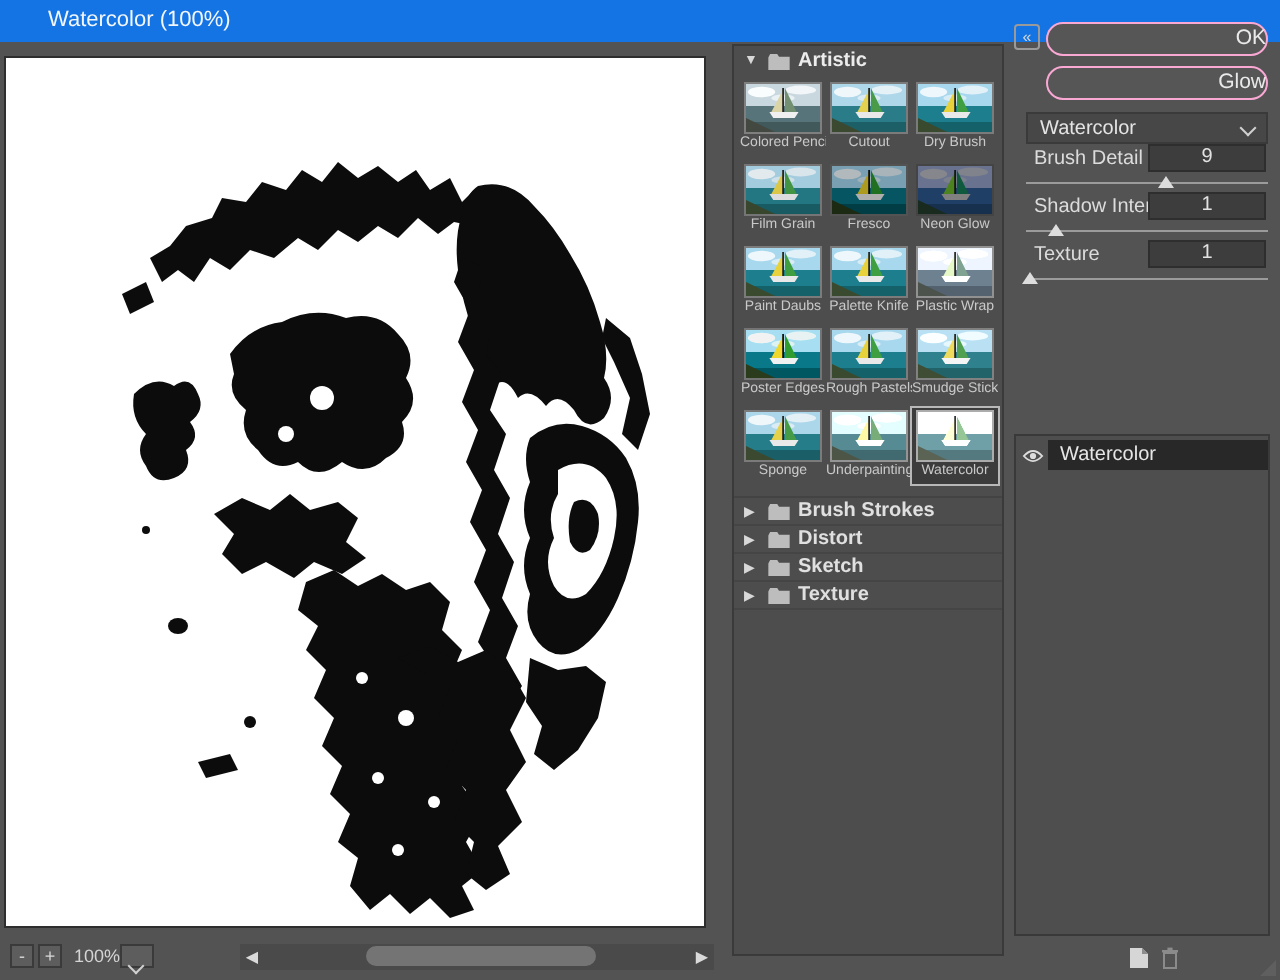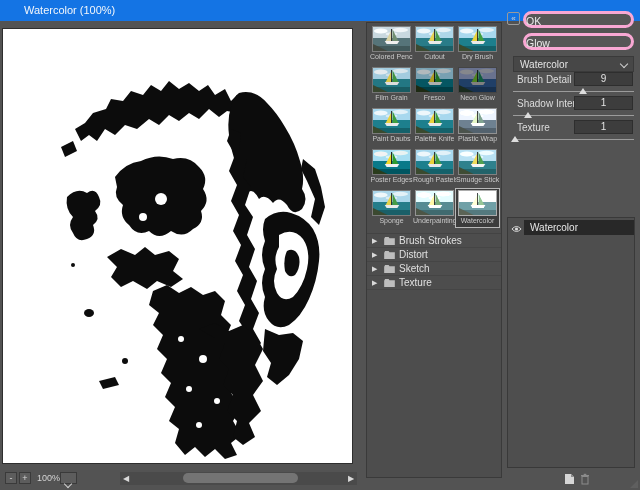--- a/index.html
+++ b/index.html
@@ -25,21 +25,21 @@
   
   #hscroll{left:120px;top:472px;width:237px;height:13px;background:#4a4a4a;}
   .sarrow{color:#dadada;font-size:8px;line-height:13px;width:12px;text-align:center;}
   #hthumb{left:63px;top:1px;width:115px;height:10px;background:#747474;border-radius:5px;}
   
   #fpanel{left:366px;top:22px;width:136px;height:456px;background:#4d4d4d;
           border:1px solid #3a3a3a;box-sizing:border-box;}
   .cat-head{display:flex;align-items:center;gap:4px;height:15px;padding-left:5px;}
   .tri{color:#d8d8d8;font-size:7px;width:8px;}
   .cat-name{color:#ececec;font-size:10px;font-weight:bold;}
-  .cat-row .cat-name{font-weight:normal;color:#e0e0e0;}
+  .cat-row .cat-name{font-weight:bold;color:#e0e0e0;}
   #fgrid{display:grid;grid-template-columns:repeat(3,1fr);padding:2px 2px 0 3px;row-gap:3px;}
   .fcell{width:43px;text-align:center;padding:1px 0 2px 0;}
   .fcell .th{width:37px;height:24px;margin:0 auto;display:block;border:1px solid #7b7b7b;}
   .fcell .lbl{display:block;color:#c9c9c9;font-size:7px;margin-top:1px;line-height:8px;
               white-space:nowrap;overflow:hidden;}
   .fcell.selected{outline:1px solid #b8b8b8;background:#3c3c3c;}
   #fcats{margin-top:6px;border-top:1px solid #434343;}
   .cat-row{display:flex;align-items:center;gap:4px;height:13px;padding-left:5px;
            border-bottom:1px solid #454545;}
   .folder{width:11px;height:8px;}
@@ -48,23 +48,23 @@
   .t3{filter:saturate(.9) brightness(.95);} .t4{filter:brightness(.72) contrast(1.15);}
   .t5{filter:brightness(.55) hue-rotate(35deg) saturate(1.1);}
   .t8{filter:saturate(.25) brightness(1.18) hue-rotate(25deg);}
   .t9{filter:contrast(1.2) brightness(.95);} .t11{filter:saturate(.8) brightness(1.05);}
   .t12{filter:saturate(.9);} .t13{filter:saturate(.45) brightness(1.2);}
   .t14{filter:saturate(.35) brightness(1.4);}
   
   #collapse-btn{left:507px;top:12px;width:13px;height:13px;border:1px solid #9a9a9a;
                 box-sizing:border-box;border-radius:2px;color:#d8d8d8;font-size:8px;
                 line-height:11px;text-align:center;}
-  .pill{left:523px;width:111px;height:17px;border:3px solid #f9a8d4;border-radius:9px;
+  .pill{left:523px;width:111px;height:17px;border:1px solid #f9a8d4;border-radius:9px;
         background:#565656;color:#e9e9e9;font-size:10.5px;line-height:15px;
-        text-align:left;box-sizing:border-box;}
+        text-align:right;box-sizing:border-box;}
   #filter-select{left:513px;top:56px;width:121px;height:16px;background:#474747;
         border:1px solid #3a3a3a;box-sizing:border-box;display:flex;align-items:center;}
   #filter-select .val{color:#e4e4e4;font-size:10px;padding-left:6px;flex:1;}
   #filter-select .chev{margin-right:6px;}
   .slabel{color:#dcdcdc;font-size:10px;}
   .vbox{left:574px;width:59px;height:14px;background:#3d3d3d;border:1px solid #2e2e2e;
         box-sizing:border-box;color:#e2e2e2;font-size:10px;line-height:12px;text-align:center;}
   .track{left:513px;width:121px;height:1px;background:#9b9b9b;}
   .thumbtri{position:absolute;top:-3px;width:0;height:0;border-left:4px solid transparent;
         border-right:4px solid transparent;border-bottom:6px solid #dddddd;margin-left:-4px;}
@@ -163,20 +163,27 @@
   <span class="chev"></span>
 </div>
 
 <div id="hscroll" class="abs">
   <div class="sarrow abs" style="left:0;top:0;">◀</div>
   <div id="hthumb" class="abs"></div>
   <div class="sarrow abs" style="right:0;top:0;">▶</div>
 </div>
 
 <div id="fpanel" class="abs">
+  <div class="cat-head">
+    <span class="tri">▼</span>
+    <svg class="folder">
+        <use href="#folder"></use>
+      </svg>
+    <span class="cat-name">Artistic</span>
+  </div>
   <div id="fgrid">
     <div class="fcell">
       <svg class="th t0">
           <use href="#boat"></use>
         </svg>
       <span class="lbl">Colored Pencil</span>
       </div>
     <div class="fcell">
       <svg class="th t1">
           <use href="#boat"></use>

